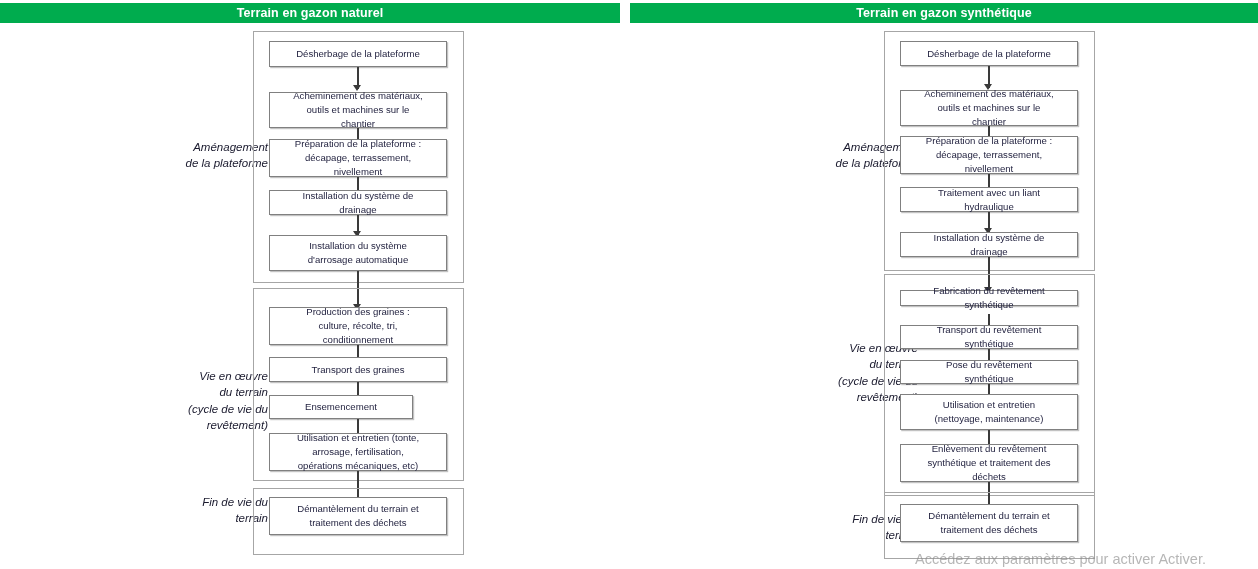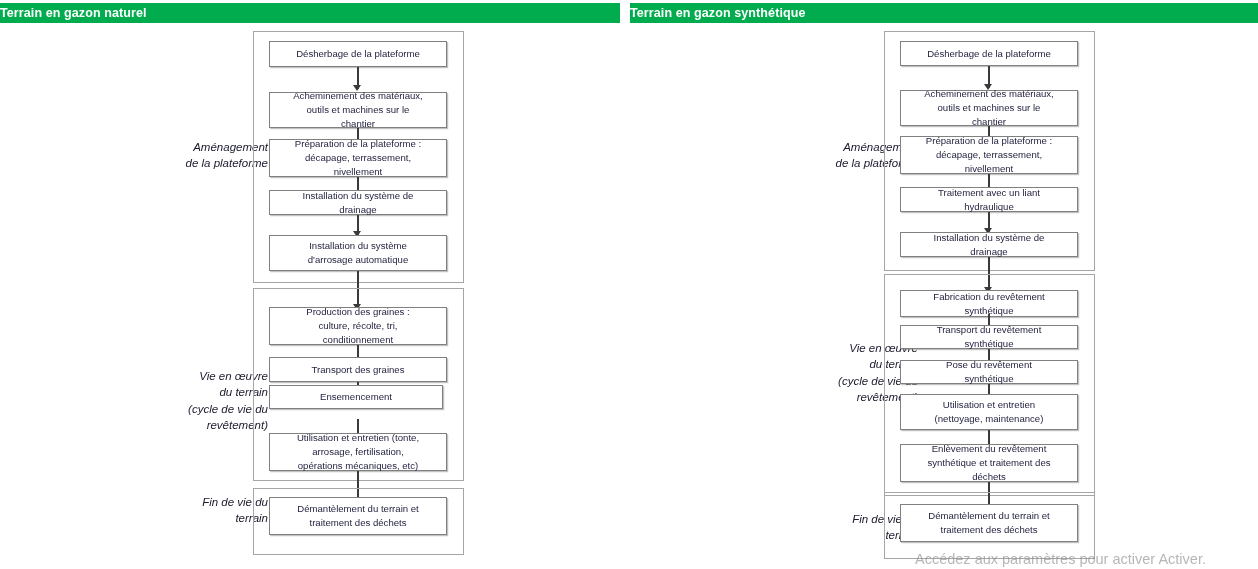--- a/index.html
+++ b/index.html
@@ -27,21 +27,21 @@
   .header-bar {
     position: absolute;
     top: 3px;
     height: 20px;
     background: #00ac4e;
     color: #ffffff;
     font-size: 12.5px;
     font-weight: bold;
     display: flex;
     align-items: center;
-    justify-content: flex-start;
+    justify-content: center;
     letter-spacing: 0.1px;
   }
   .header-left  { left: 0px;   width: 620px; }
   .header-right { left: 630px; width: 628px; }
 
   
   .column {
     position: absolute;
     top: 26px;
     width: 629px;
@@ -173,21 +173,21 @@
     <div class="group" style="left:253px; top:262px; width:211px; height:193px;"></div>
 
     <div class="pbox" style="left:269px; top:281px; width:178px; height:38px;">Production des graines : culture, récolte, tri, conditionnement</div>
     <div class="conn" style="left:357px; top:319px; height:19px;"></div>
     <div class="arrow-head" style="left:353px; top:334px;"></div>
 
     <div class="pbox" style="left:269px; top:331px; width:178px; height:25px;">Transport des graines</div>
     <div class="conn" style="left:357px; top:356px; height:18px;"></div>
     <div class="arrow-head" style="left:353px; top:370px;"></div>
 
-    <div class="pbox" style="left:269px; top:359px; width:174px; height:24px;">Ensemencement</div>
+    <div class="pbox" style="left:269px; top:369px; width:144px; height:24px;">Ensemencement</div>
     <div class="conn" style="left:357px; top:393px; height:19px;"></div>
     <div class="arrow-head" style="left:353px; top:408px;"></div>
 
     <div class="pbox" style="left:269px; top:407px; width:178px; height:38px;">Utilisation et entretien (tonte, arrosage, fertilisation, opérations mécaniques, etc)</div>
 
     <div class="conn" style="left:357px; top:445px; height:44px;"></div>
     <div class="arrow-head" style="left:353px; top:482px;"></div>
 
     <div class="group" style="left:253px; top:462px; width:211px; height:67px;"></div>
 
@@ -225,21 +225,21 @@
     <div class="conn" style="left:359px; top:186px; height:20px;"></div>
     <div class="arrow-head" style="left:355px; top:202px;"></div>
 
     <div class="pbox" style="left:271px; top:206px; width:178px; height:25px;">Installation du système de drainage</div>
 
     <div class="conn" style="left:359px; top:231px; height:36px;"></div>
     <div class="arrow-head" style="left:355px; top:261px;"></div>
 
     <div class="group" style="left:255px; top:248px; width:211px; height:222px;"></div>
 
-    <div class="pbox" style="left:271px; top:264px; width:178px; height:27px;">Fabrication du revêtement synthétique</div>
+    <div class="pbox" style="left:271px; top:264px; width:178px; height:16px;">Fabrication du revêtement synthétique</div>
     <div class="conn" style="left:359px; top:288px; height:18px;"></div>
     <div class="arrow-head" style="left:355px; top:302px;"></div>
 
     <div class="pbox" style="left:271px; top:299px; width:178px; height:24px;">Transport du revêtement synthétique</div>
     <div class="conn" style="left:359px; top:323px; height:18px;"></div>
     <div class="arrow-head" style="left:355px; top:337px;"></div>
 
     <div class="pbox" style="left:271px; top:334px; width:178px; height:24px;">Pose du revêtement synthétique</div>
     <div class="conn" style="left:359px; top:358px; height:19px;"></div>
     <div class="arrow-head" style="left:355px; top:373px;"></div>

